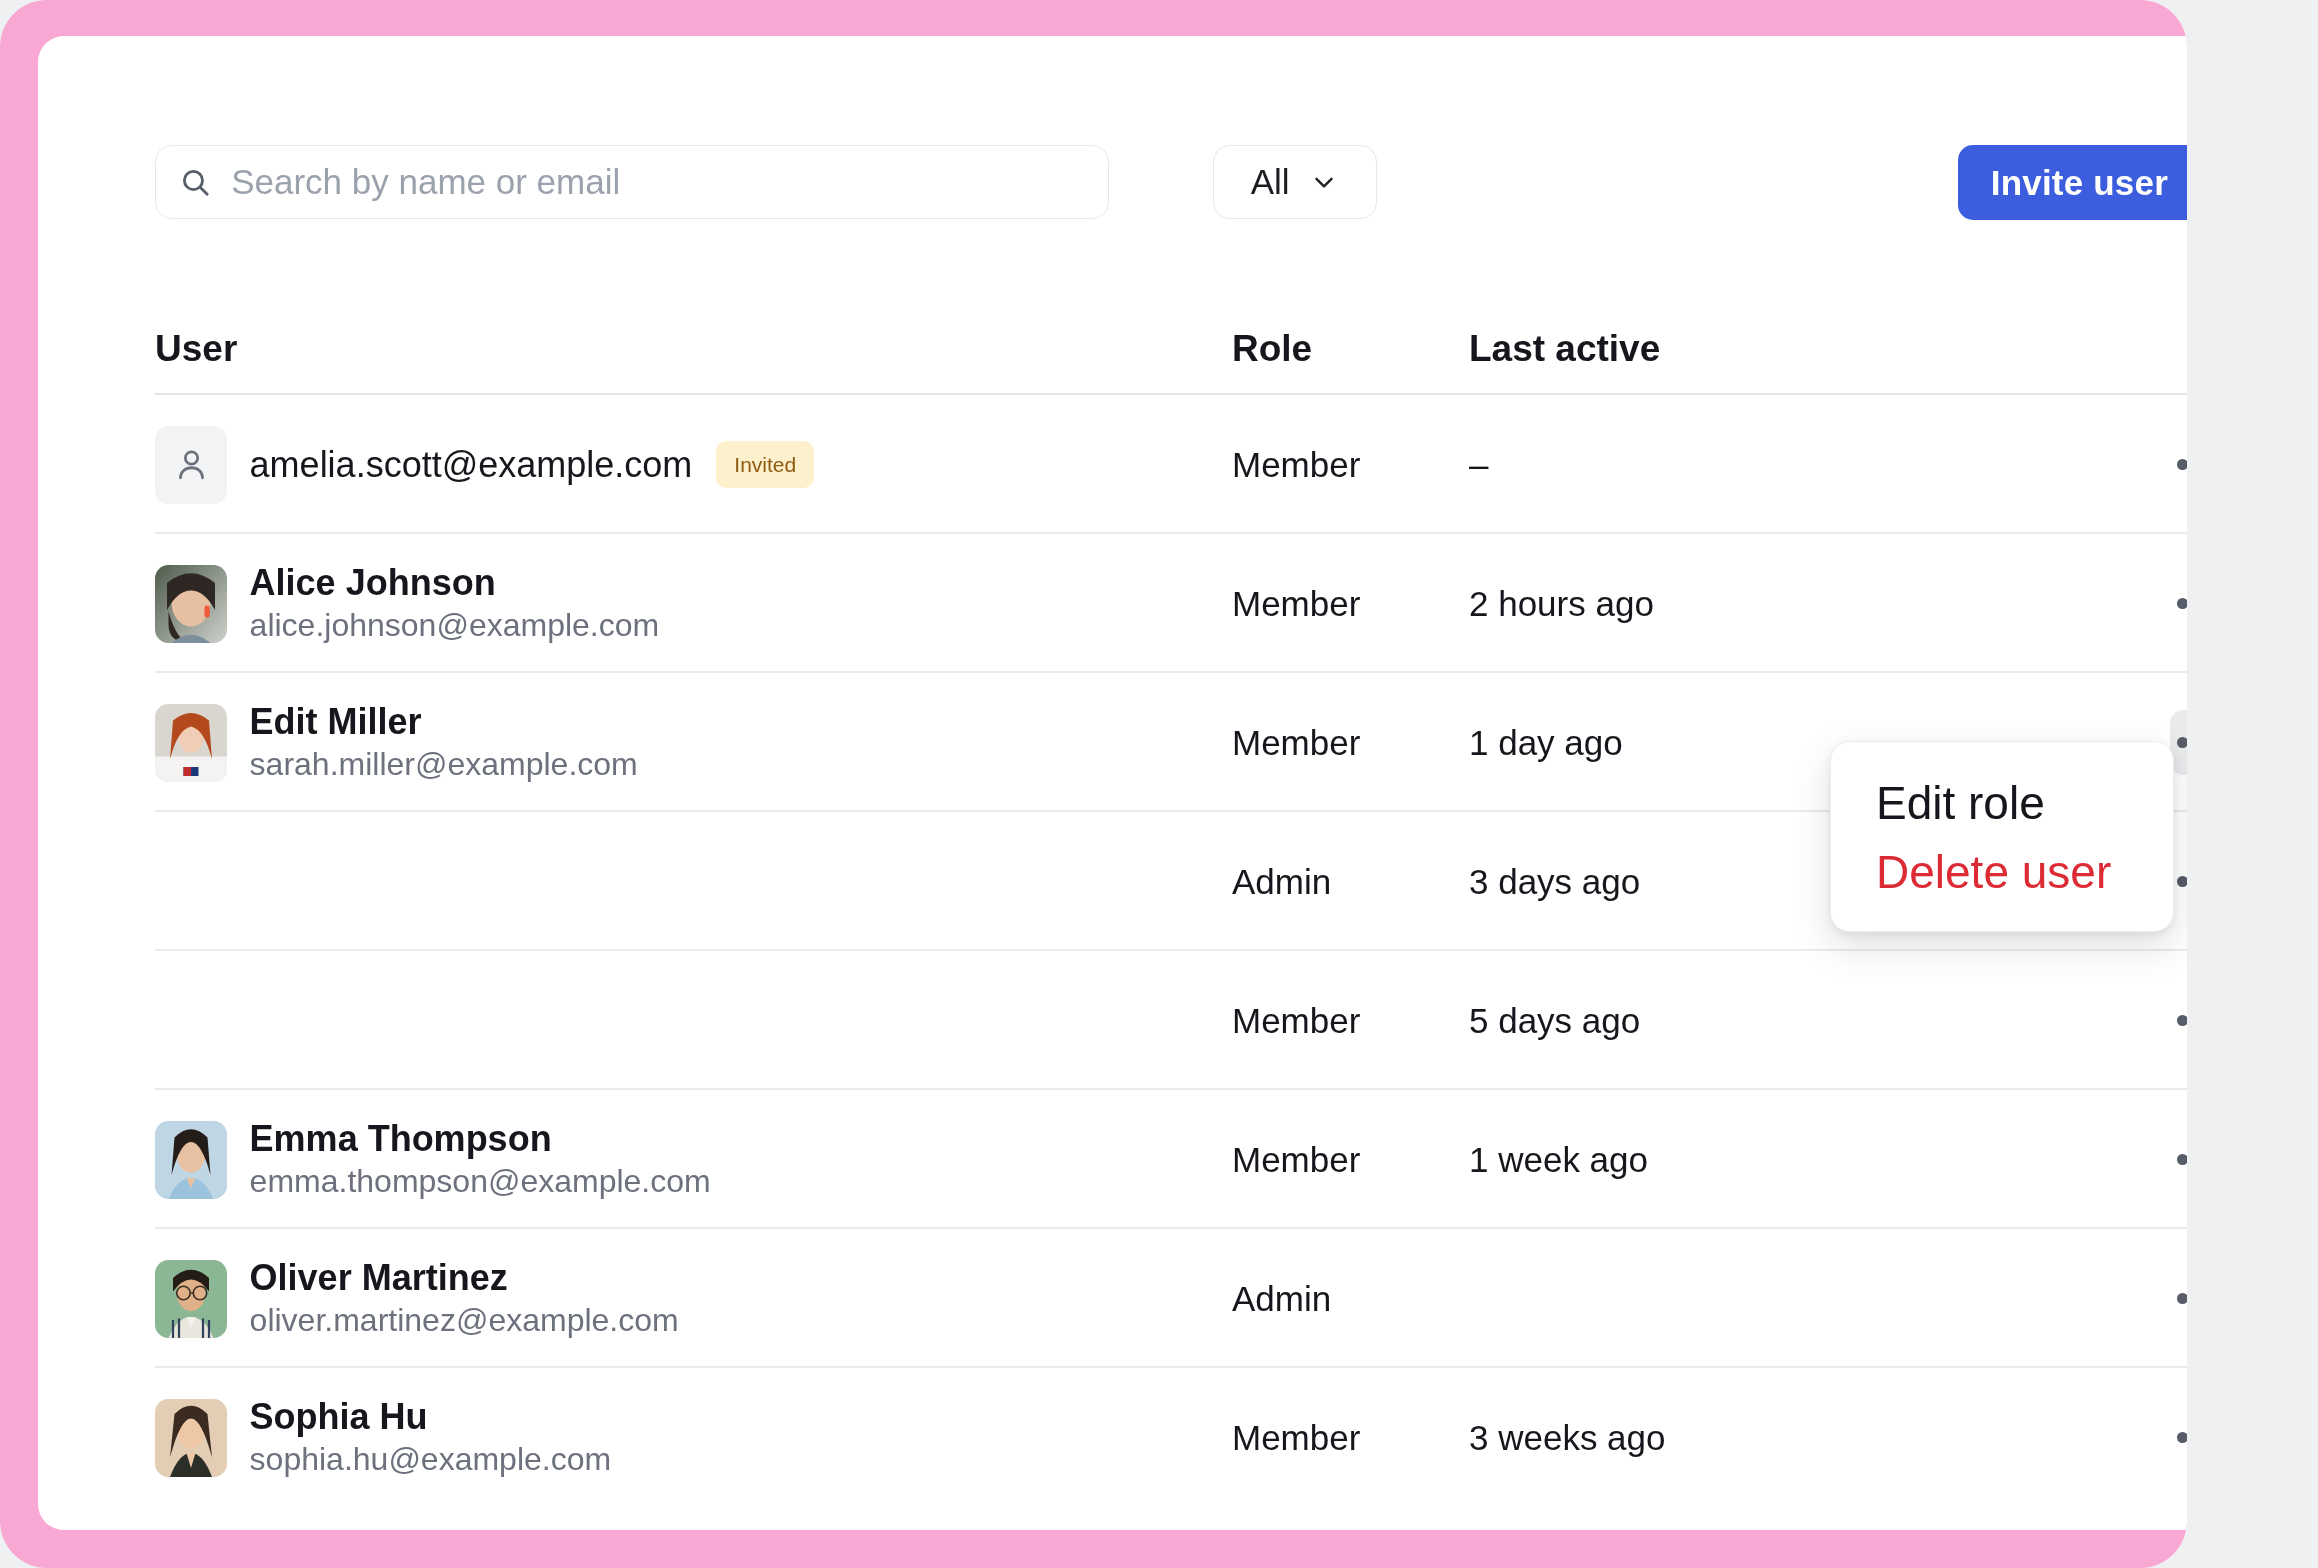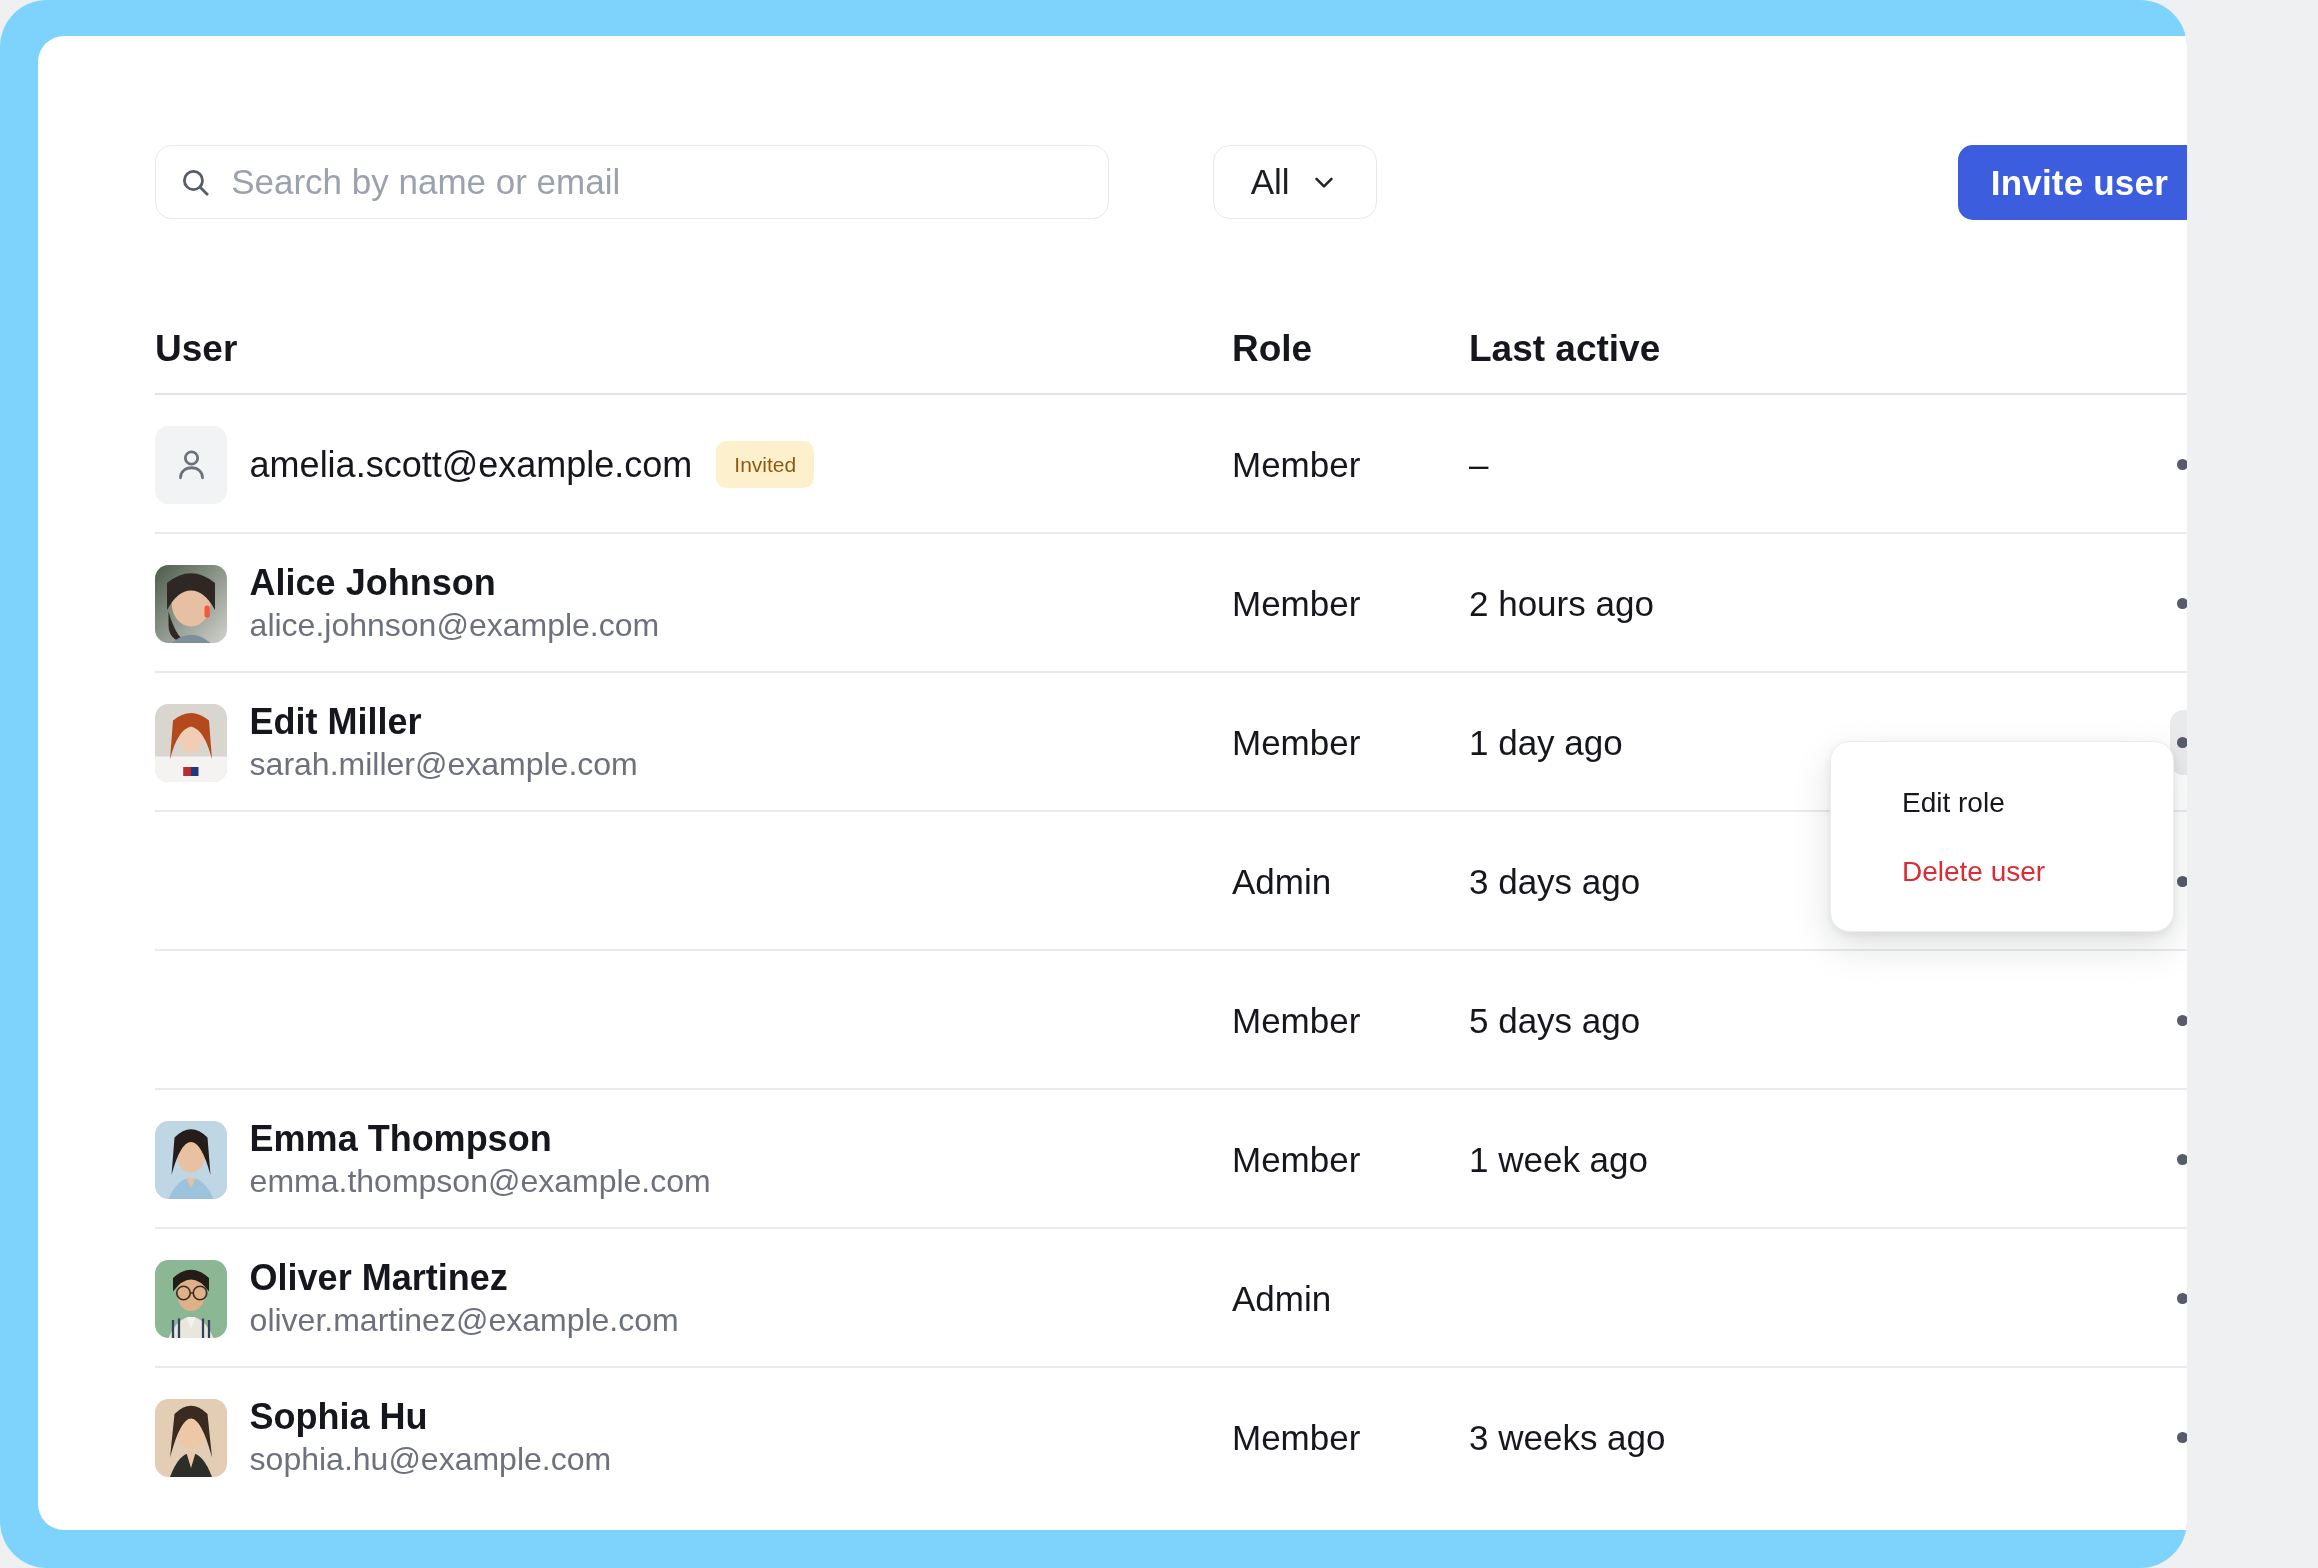--- a/index.html
+++ b/index.html
@@ -9,21 +9,21 @@
     height: 1568px;
     background: #eff0f1;
     font-family: "Liberation Sans", sans-serif;
     -webkit-font-smoothing: antialiased;
   }
 
   .page {
     position: relative;
     width: 2187px;
     height: 1568px;
-    background: #7dd3fc;
+    background: #f9a8d4;
     border-radius: 47px;
     overflow: hidden;
   }
 
   .card {
     position: absolute;
     left: 38px;
     top: 36px;
     width: 2242px;
     height: 1494px;
@@ -261,22 +261,22 @@
     border: 1.5px solid #ececef;
     border-radius: 19.6px;
     box-shadow: 0 15px 39px rgba(16,20,32,0.13), 0 3px 9px rgba(16,20,32,0.07);
     padding: 26px 0;
     z-index: 20;
   }
   .menu-item {
     height: 69px;
     display: flex;
     align-items: center;
-    padding-left: 71px;
-    font-size: 28px;
+    padding-left: 45px;
+    font-size: 46px;
     color: #15171c;
     cursor: pointer;
     white-space: nowrap;
   }
   .menu-item.danger { color: #dc2b34; }
 </style>
 </head>
 <body>
 
 <div class="page">

